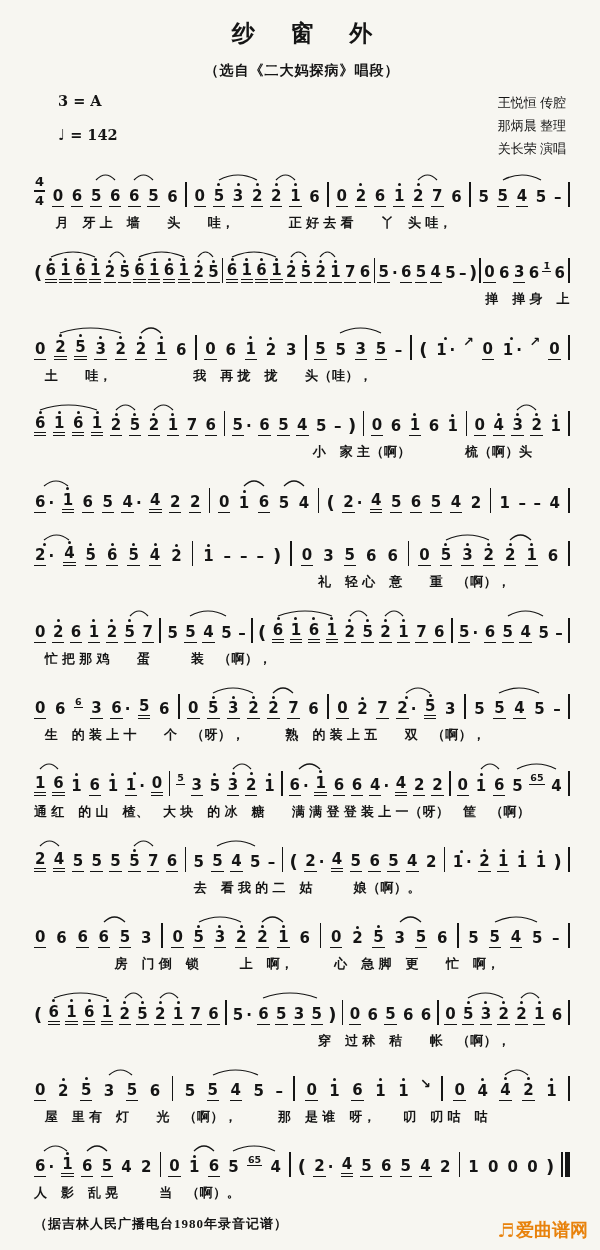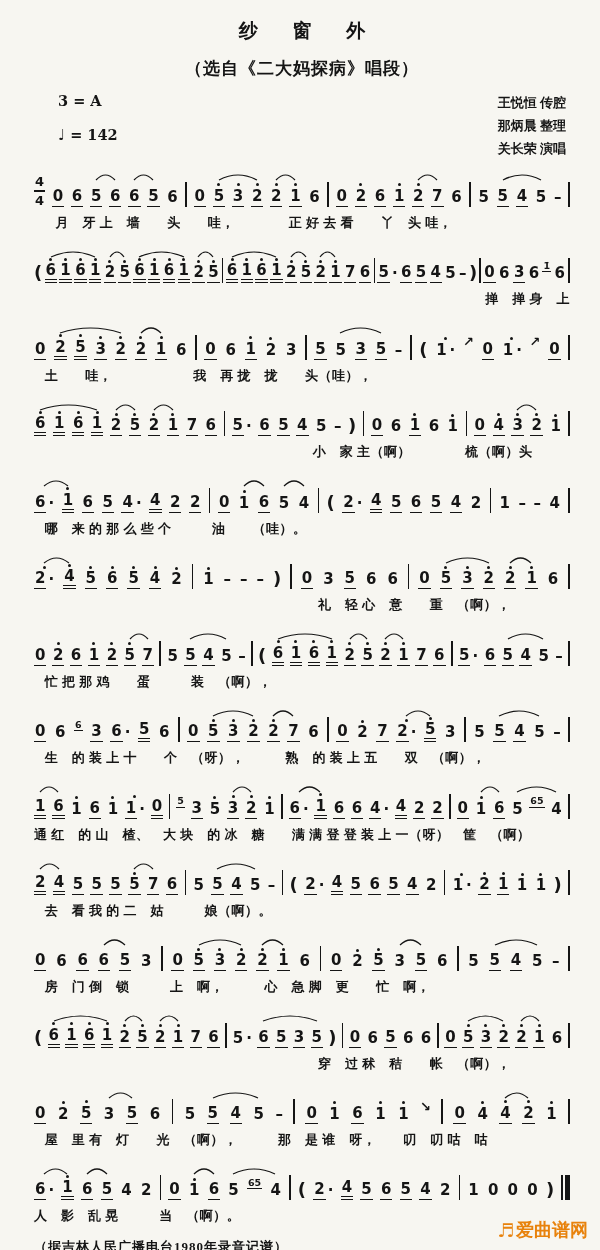--- a/index.html
+++ b/index.html
@@ -4,27 +4,27 @@
 <style>
   html,body{margin:0;padding:0;}
   body{
     width:600px;height:1250px;
     background:#f7f6f1;
     font-family:"Liberation Serif","DejaVu Serif",serif;
     color:#151515;
     overflow:hidden;
   }
   .page{position:relative;box-sizing:border-box;width:600px;height:1250px;padding:12px 30px 0 34px;}
-  .title{text-align:center;font-size:19px;font-weight:bold;letter-spacing:15px;padding-left:15px;margin-top:6px;}
-  .subtitle{text-align:center;font-size:17px;font-weight:bold;margin-top:13px;letter-spacing:1px;}
+  .title{text-align:center;font-size:23px;font-weight:bold;letter-spacing:15px;padding-left:15px;margin-top:6px;}
+  .subtitle{text-align:center;font-size:14px;font-weight:bold;margin-top:13px;letter-spacing:1px;}
   .meta-row{display:flex;justify-content:space-between;align-items:flex-start;margin-top:12px;}
   .key-tempo{margin-left:24px;font-size:14.5px;font-weight:bold;font-family:"DejaVu Serif",serif;}
   .tempo{margin-top:17px;}
   .tempo .qnote{font-family:"DejaVu Sans",sans-serif;font-size:15px;}
-  .credits{text-align:left;font-size:13px;font-weight:bold;line-height:1.75;margin-right:4px;}
+  .credits{text-align:left;font-size:13px;font-weight:normal;line-height:1.75;margin-right:4px;}
   #score{margin-top:8px;}
   .sys{margin-bottom:13px;}
   .notes-row{
     position:relative;display:flex;justify-content:space-between;align-items:flex-end;
     padding:13px 0 2px;font-family:"DejaVu Sans",sans-serif;font-weight:bold;
     font-size:15px;line-height:1;
   }
   .note{display:inline-flex;flex-direction:column;align-items:center;}
   .dt{width:3px;height:3px;border-radius:50%;background:#151515;margin-bottom:2.5px;}
   .dt.off{background:transparent;}
@@ -916,21 +916,20 @@
               <span class="nm">4</span>
             </span>
           </span>
           <span class="bar"></span>
           <svg class="arcs">
             <path d="M 10 12 Q 22 2 34 12" fill="none" stroke="#151515" stroke-width="1.2"></path>
             <path d="M 210 12 Q 220 2 230 12" fill="none" stroke="#151515" stroke-width="1.2"></path>
             <path d="M 250 12 Q 260 2 270 12" fill="none" stroke="#151515" stroke-width="1.2"></path>
           </svg>
         </div>
-        <div class="lyrics" style="padding-left: 2%;">哪　来 的 那 么 些 个　　　油　　（哇）。</div>
       </div>
       <div class="sys">
         <div class="notes-row">
           <span class="note">
             <span class="dt"></span>
             <span class="nrow">
               <span class="nm u1">2</span>
               <span class="aug">·</span>
             </span>
           </span>
@@ -1723,21 +1722,21 @@
             </span>
           </span>
           <span class="paren">)</span>
           <span class="bar"></span>
           <svg class="arcs">
             <path d="M 6 12 Q 15.5 2 25 12" fill="none" stroke="#151515" stroke-width="1.2"></path>
             <path d="M 100 12 Q 109.5 2 119 12" fill="none" stroke="#151515" stroke-width="1.2"></path>
             <path d="M 183 12 Q 202 2 221 12" fill="none" stroke="#151515" stroke-width="1.2"></path>
           </svg>
         </div>
-        <div class="lyrics" style="padding-left: 2%;">去　看 我 的 二　姑　　　娘（啊）。</div>
+        <div class="lyrics" style="padding-left: 2%; text-align: center;">去　看 我 的 二　姑　　　娘（啊）。</div>
       </div>
       <div class="sys">
         <div class="notes-row">
           <span class="note">
             <span class="dt off"></span>
             <span class="nrow">
               <span class="nm u1">0</span>
             </span>
           </span>
           <span class="note">
@@ -1878,21 +1877,21 @@
           <span class="dash">–</span>
           <span class="bar"></span>
           <svg class="arcs">
             <path d="M 70 12 Q 80.5 2 91 12" fill="none" stroke="#151515" stroke-width="1.2"></path>
             <path d="M 165 12 Q 186 2 207 12" fill="none" stroke="#151515" stroke-width="1.2"></path>
             <path d="M 228 12 Q 238.5 2 249 12" fill="none" stroke="#151515" stroke-width="1.2"></path>
             <path d="M 366 12 Q 376.5 2 387 12" fill="none" stroke="#151515" stroke-width="1.2"></path>
             <path d="M 461 12 Q 482 2 503 12" fill="none" stroke="#151515" stroke-width="1.2"></path>
           </svg>
         </div>
-        <div class="lyrics" style="padding-left: 2%;">房　门 倒　锁　　　上　啊，　　　心　急 脚　更　　忙　啊，</div>
+        <div class="lyrics" style="padding-left: 2%; text-align: center;">房　门 倒　锁　　　上　啊，　　　心　急 脚　更　　忙　啊，</div>
       </div>
       <div class="sys">
         <div class="notes-row">
           <span class="paren">(</span>
           <span class="note">
             <span class="dt"></span>
             <span class="nrow">
               <span class="nm u2">6</span>
             </span>
           </span>

